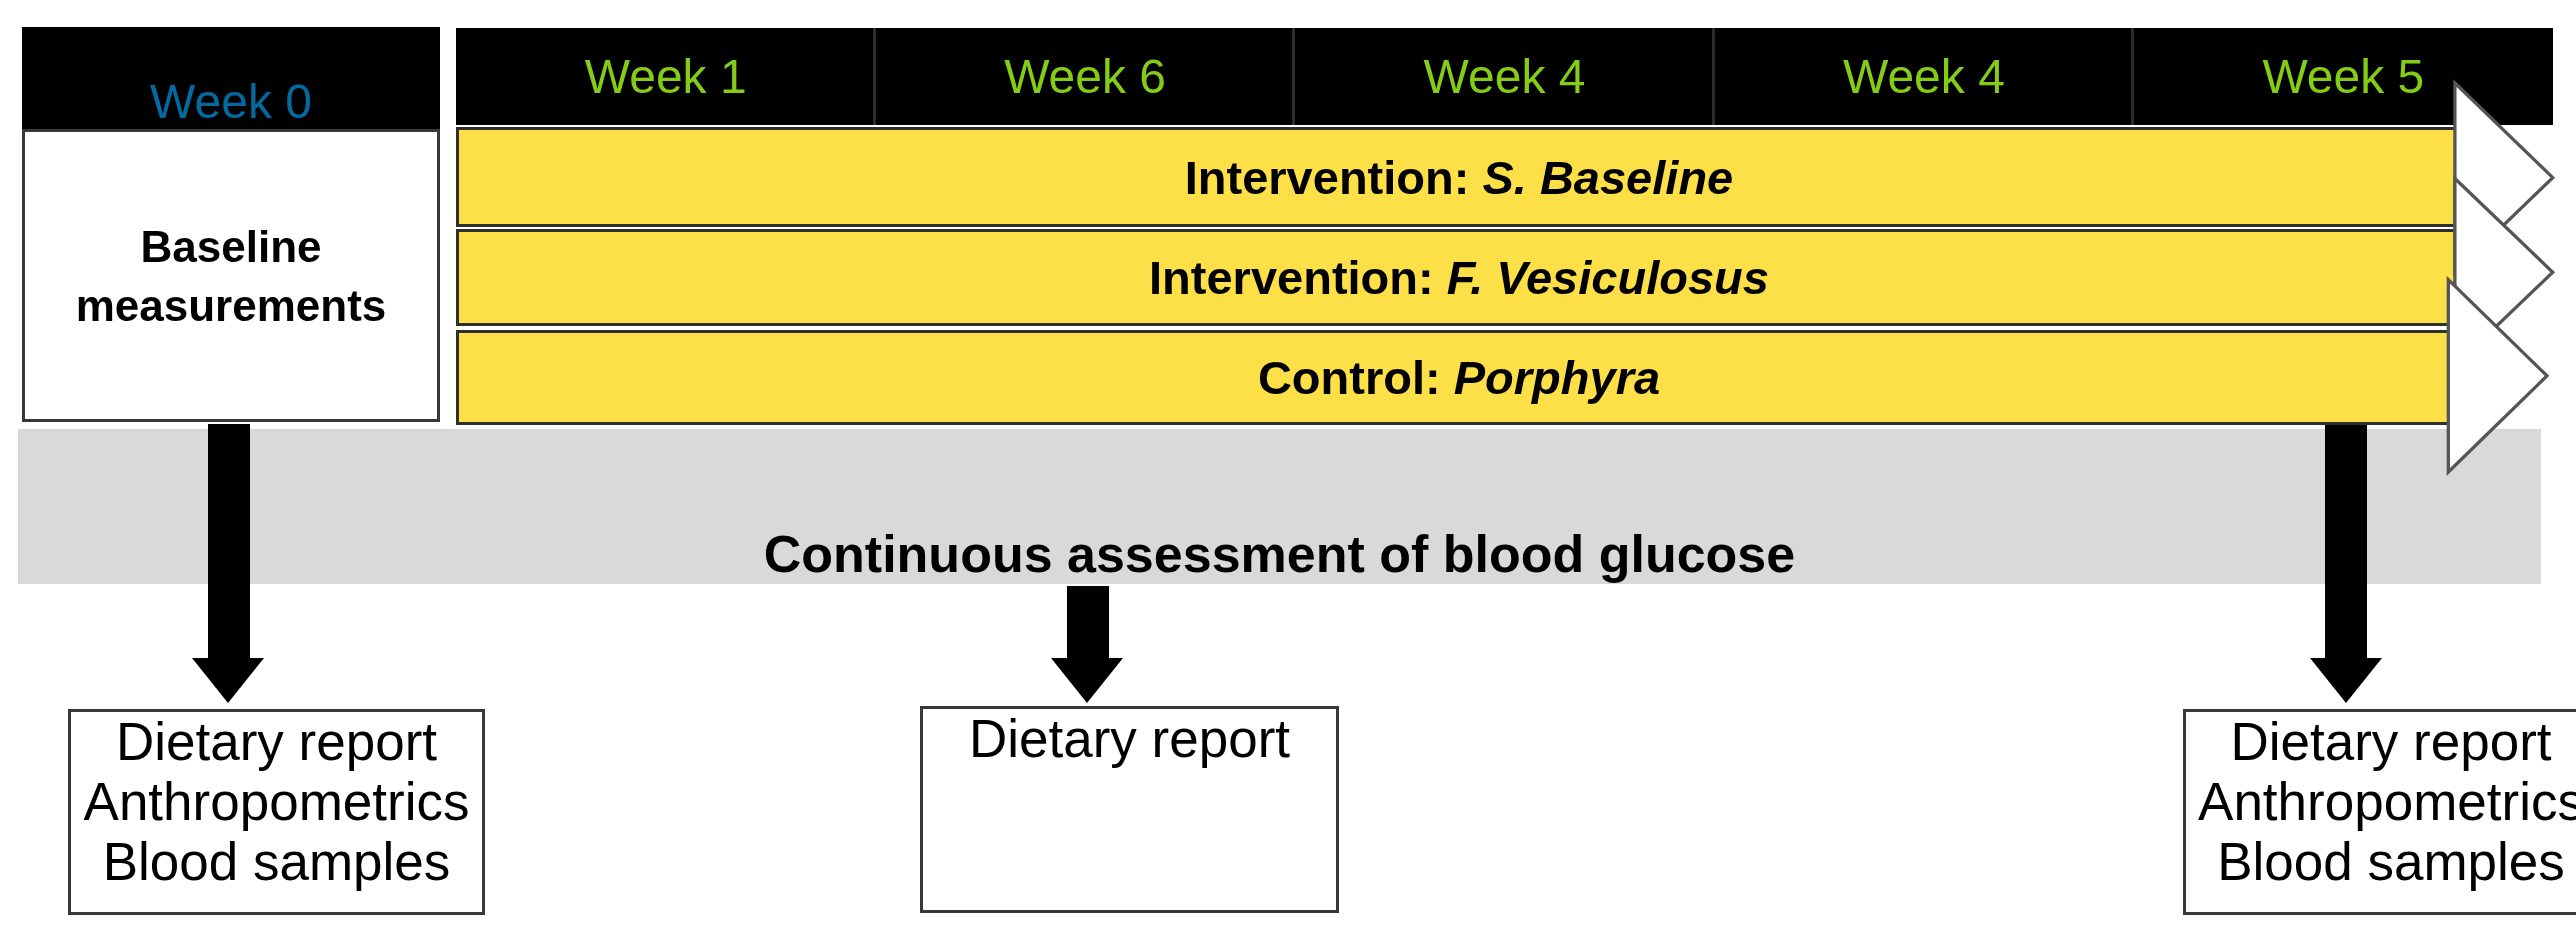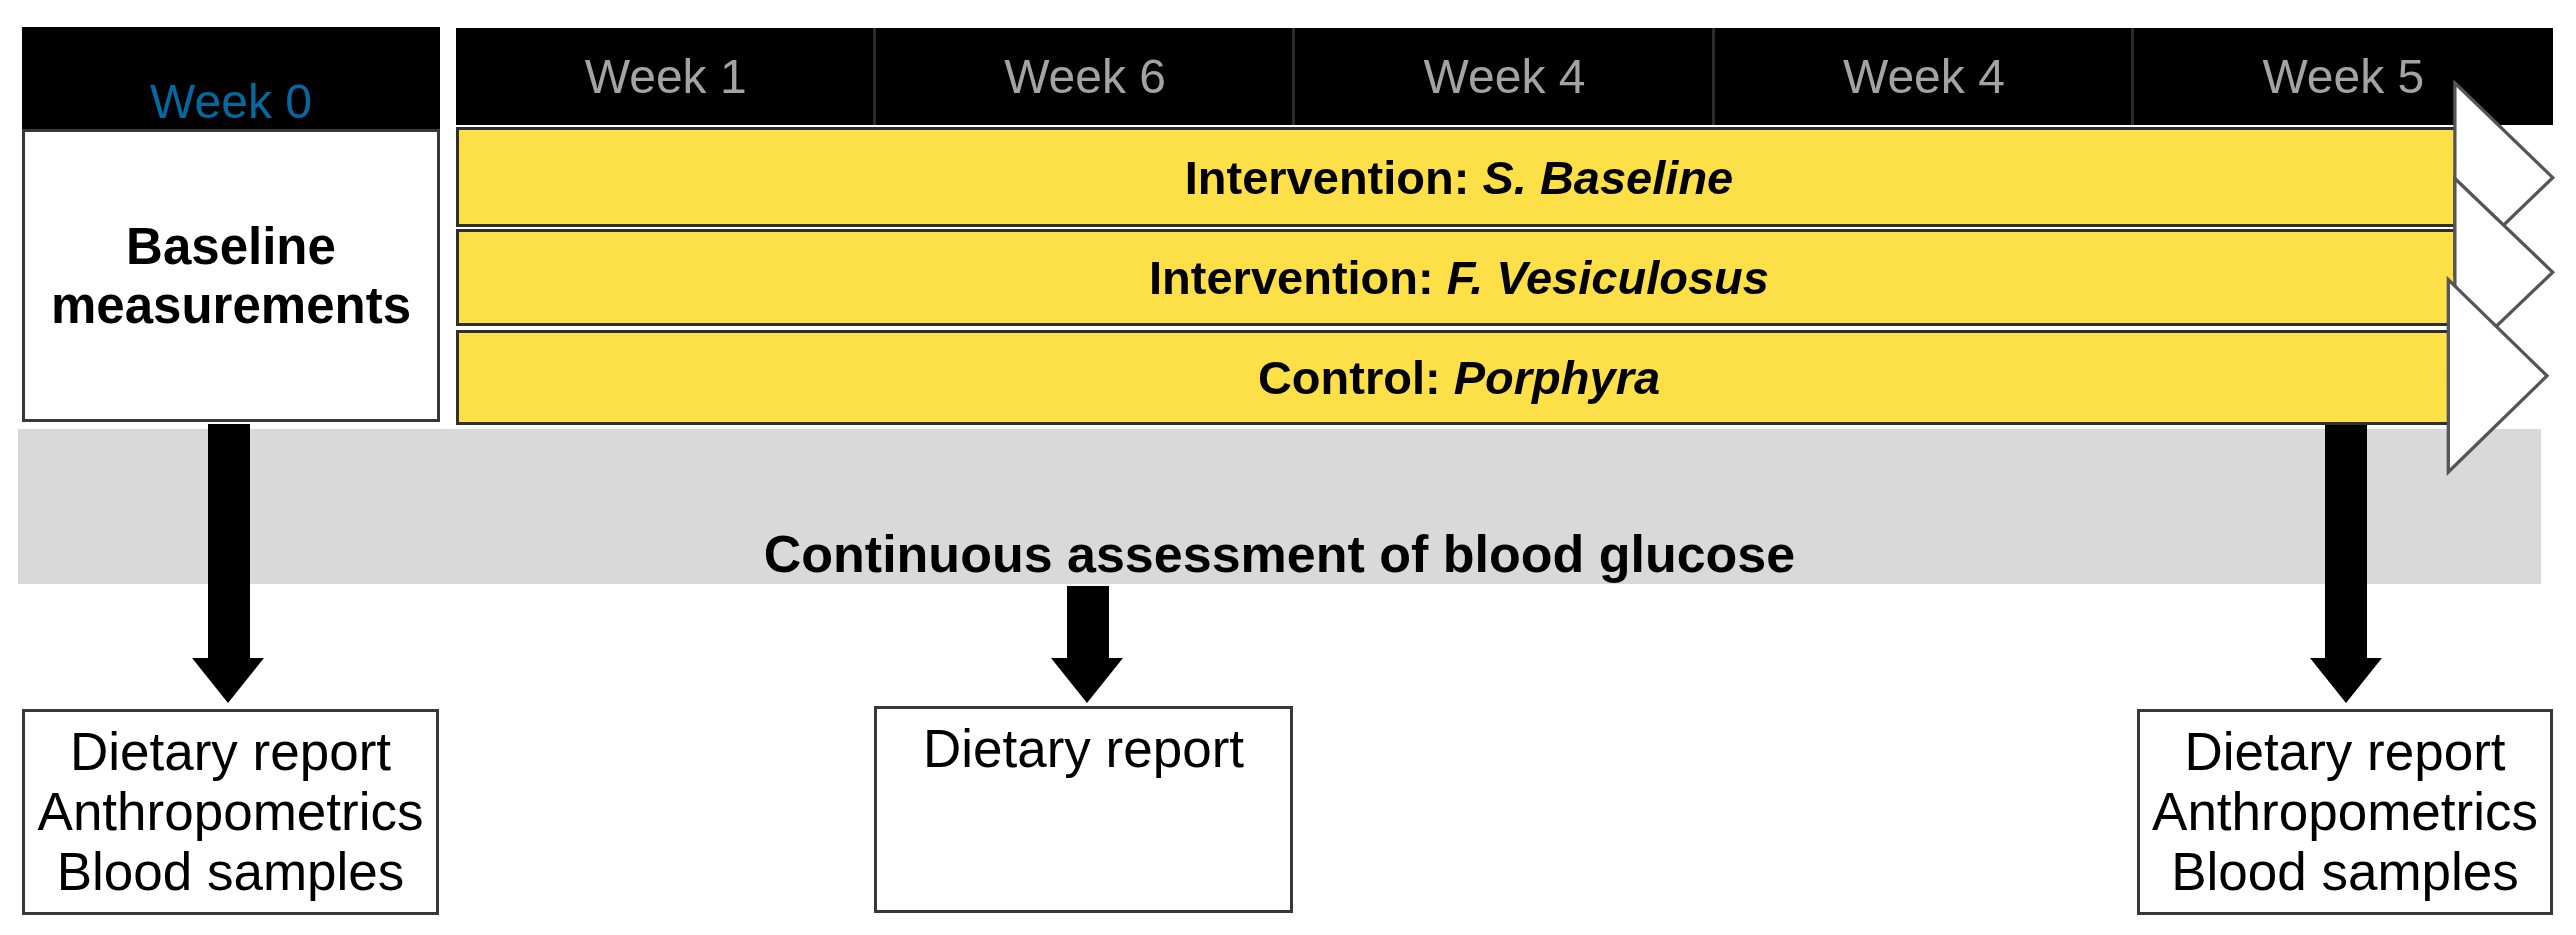--- a/index.html
+++ b/index.html
@@ -13,32 +13,32 @@
   .week0-hdr{
     left:22px;top:27px;width:418px;height:102px;background:#000;
     display:flex;align-items:flex-end;justify-content:center;
     color:#0369a1;font-size:48px;z-index:2;
   }
   
   .baseline-box{
     left:22px;top:129px;width:418px;height:293px;background:#fff;
     border:3.3px solid #383838;box-sizing:border-box;
     display:flex;align-items:center;justify-content:center;text-align:center;
-    font-weight:bold;font-size:51px;line-height:59px;z-index:2;
+    font-weight:bold;font-size:44px;line-height:59px;z-index:2;
     padding:0 18px;
   }
 
   
   .week-bar{
     left:456px;top:28px;width:2097px;height:97px;background:#000;
     display:flex;z-index:2;
   }
   .week-cell{
     flex:1;display:flex;align-items:center;justify-content:center;
-    color:#a3a3a3;font-size:48px;
+    color:#84cc16;font-size:48px;
   }
   .bar-sep{position:absolute;top:0;width:2.5px;height:97px;background:#2c2c2c;}
 
   
   .arm-row{
     left:456px;width:2003px;background:#fde047;
     border:3.3px solid #2f2f2f;border-right:none;box-sizing:border-box;
     display:flex;align-items:center;justify-content:center;
     font-weight:bold;font-size:47px;z-index:2;white-space:nowrap;
   }
@@ -63,21 +63,21 @@
     position:absolute;width:0;height:0;z-index:4;
     border-left:36px solid transparent;border-right:36px solid transparent;
     border-top:45px solid #000;
   }
 
   
   .measure-box{
     background:#fff;border:3.3px solid #383838;box-sizing:border-box;
     display:flex;flex-direction:column;align-items:center;
     font-size:53px;line-height:60px;text-align:center;
-    padding-top:10px;z-index:2;
+    z-index:2;margin-left:46px;
   }
   .box-left {left:22px;  top:709px;width:417px;height:206px;}
   .box-mid  {left:874px;top:706px;width:419px;height:207px;}
   .box-right{left:2137px;top:709px;width:416px;height:206px;}
 </style>
 </head>
 <body>
 
 <div id="canvas">
 

